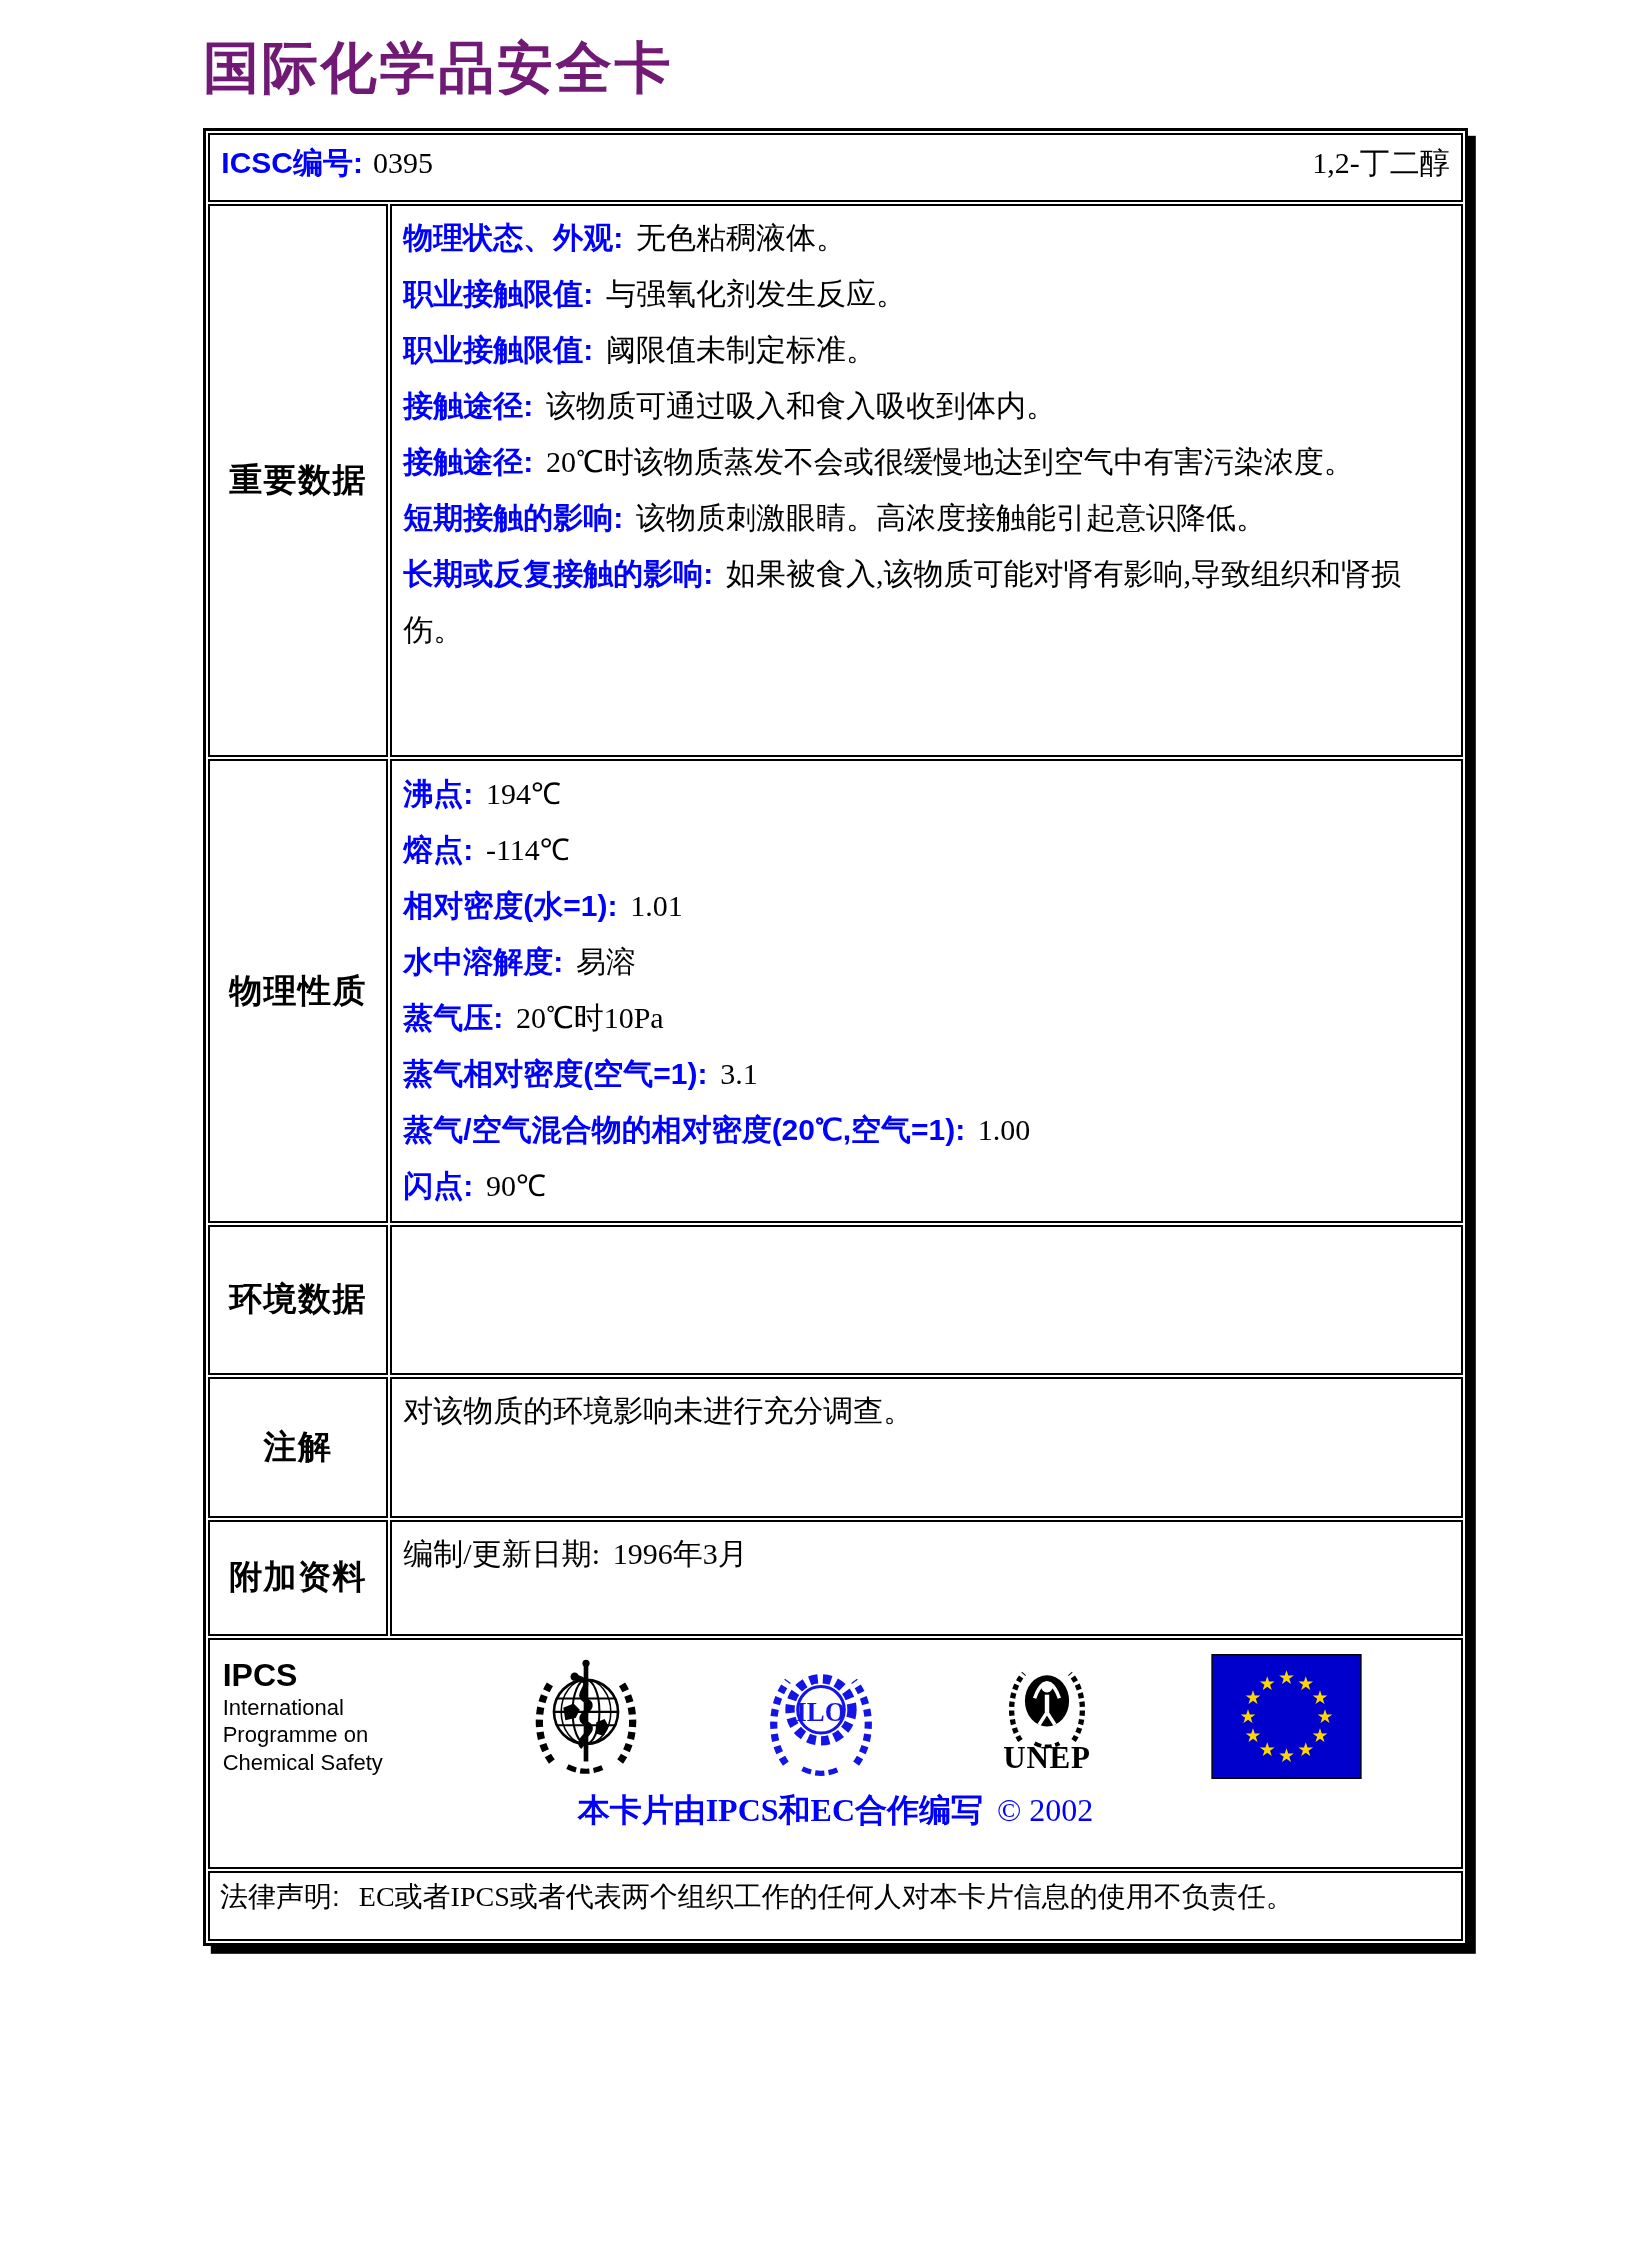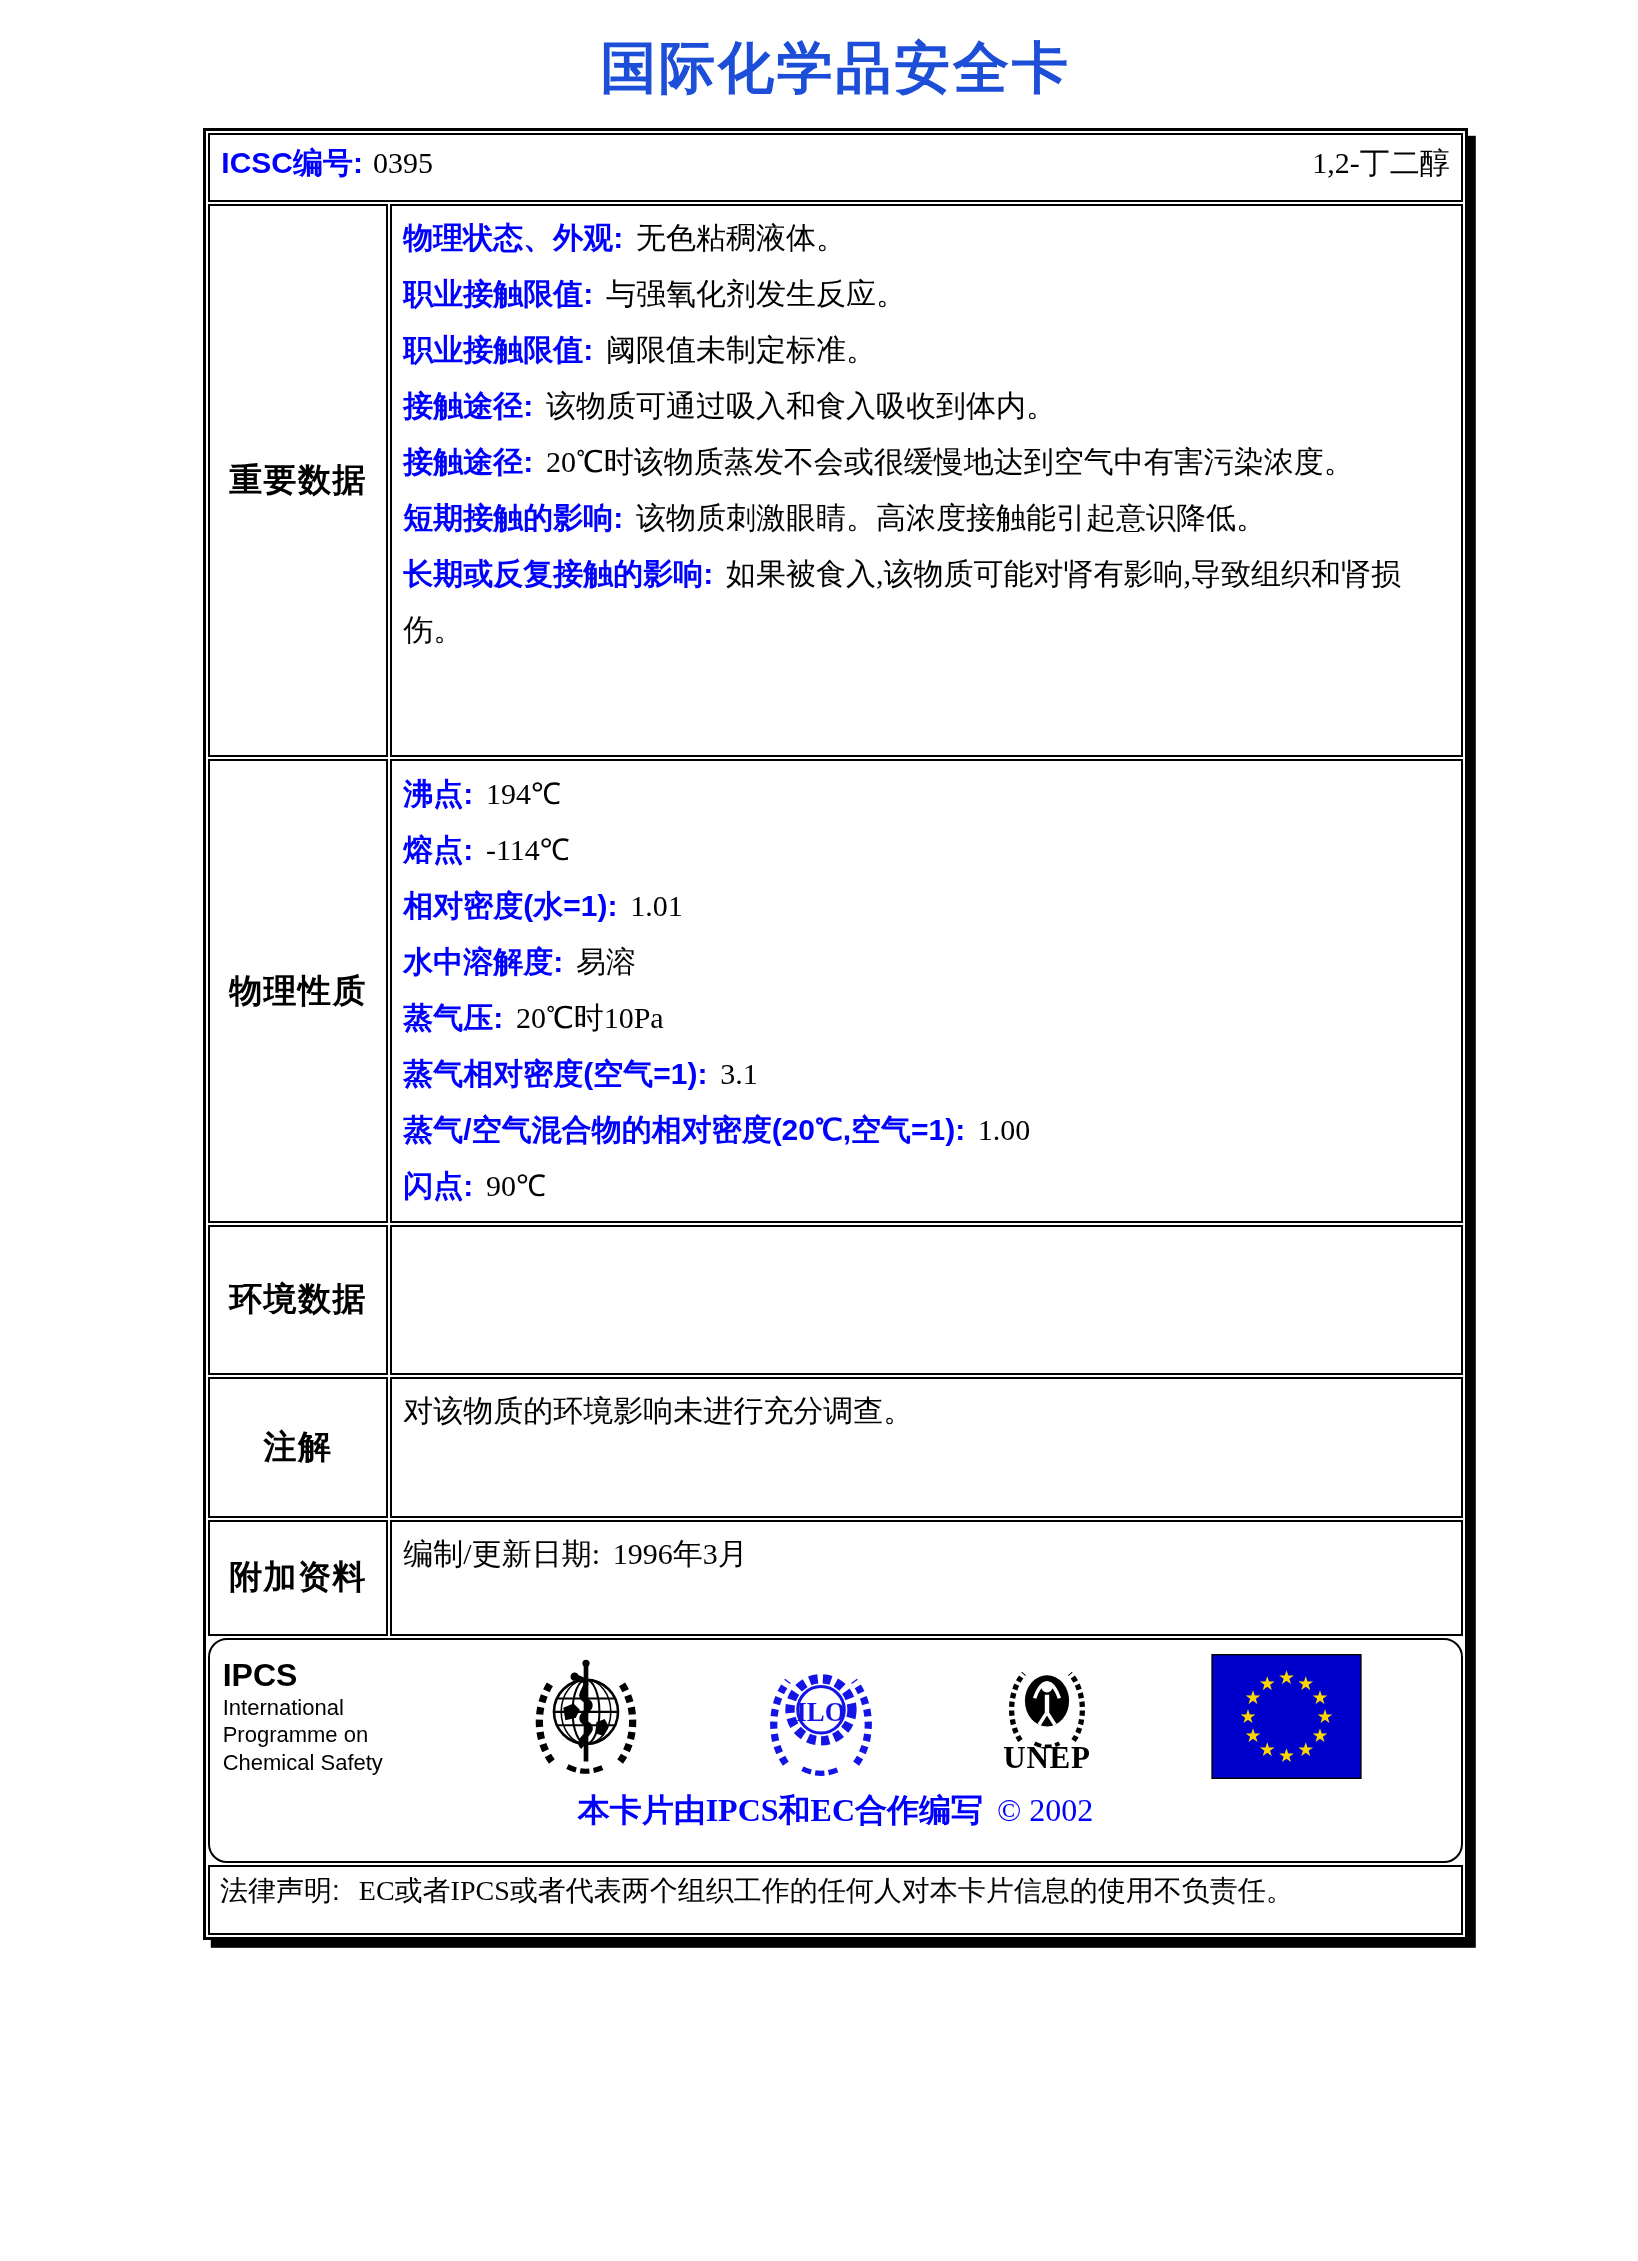--- a/index.html
+++ b/index.html
@@ -3,22 +3,22 @@
 <meta charset="utf-8">
 <style>
   html, body { margin:0; padding:0; }
   body {
     width:1638px; height:2261px; background:#ffffff;
     font-family:"Liberation Serif", serif; color:#000;
     position:relative; overflow:hidden;
   }
   .wrap { width:1265px; margin-left:203px; }
   .page-title {
-    margin:31px 0 21px 0; text-align:center;
-    font-size:56px; font-weight:bold; color:#1d4ed8;
+    margin:31px 0 21px 0; text-align:left;
+    font-size:56px; font-weight:bold; color:#701a75;
     letter-spacing:2.8px; font-family:"Liberation Serif", serif;
     white-space:nowrap;
   }
   table.card {
     width:1265px; table-layout:fixed; background:#fff;
     border:3.5px solid #000; border-collapse:separate; border-spacing:2.8px;
     box-shadow:7.8px 7.8px 0 0 #000;
   }
   td { border:2.1px solid #000; background:#fff; vertical-align:top; overflow:hidden; }
   td.label-cell {
@@ -33,21 +33,21 @@
     color:#0000ff; font-weight:bold;
     font-family:"Liberation Sans", sans-serif; margin-right:12.7px;
   }
   
   td.header-cell { padding:7px 11.3px; }
   .header-flex { display:flex; justify-content:space-between; align-items:center; line-height:41px; }
   .hdr-left .prop-label { margin-right:10px;text-align:center; }
   
   .black-label { margin-right:12.7px; }
   
-  td.logos-cell { padding:10px 0 7px 0;border-radius:19px; }
+  td.logos-cell { padding:10px 0 13px 0; }
   .logo-row {
     display:flex; align-items:center; justify-content:space-between;
     padding:1.4px 99px 0 12.7px;
   }
   .ipcs-block { width:190px; color:#000; }
   .ipcs-title { font-family:"Liberation Sans", sans-serif; font-weight:bold; font-size:32px; line-height:37px; }
   .ipcs-sub   { font-family:"Liberation Sans", sans-serif; font-size:22px; line-height:27.5px; }
   .unep-block { text-align:center; }
   .unep-text  { font-family:"Liberation Serif", serif; font-weight:bold; font-size:31px; line-height:32px; margin-top:-5.6px; letter-spacing:0.7px; }
   .credit { text-align:center; margin-top:10px; color:#0000ff; font-size:32px; line-height:39px; }

